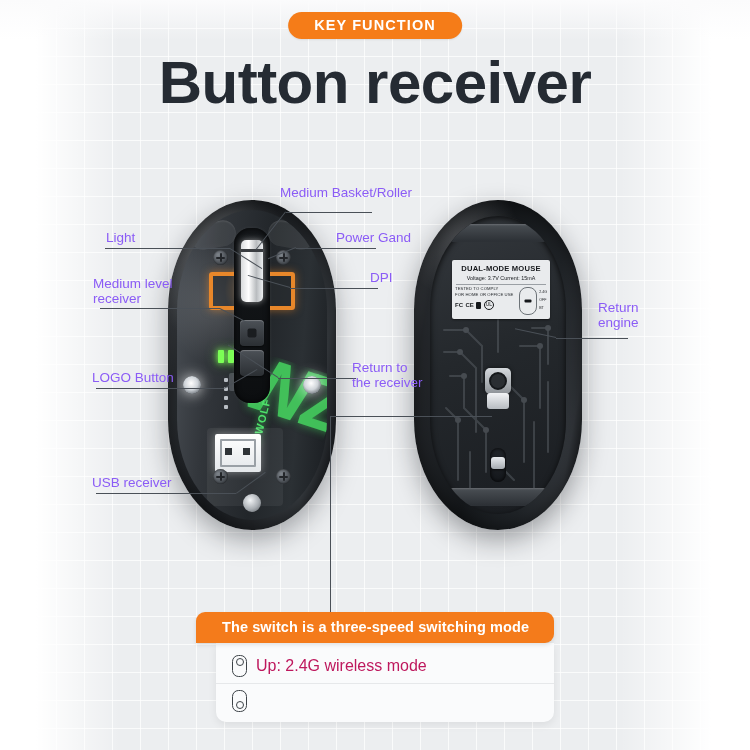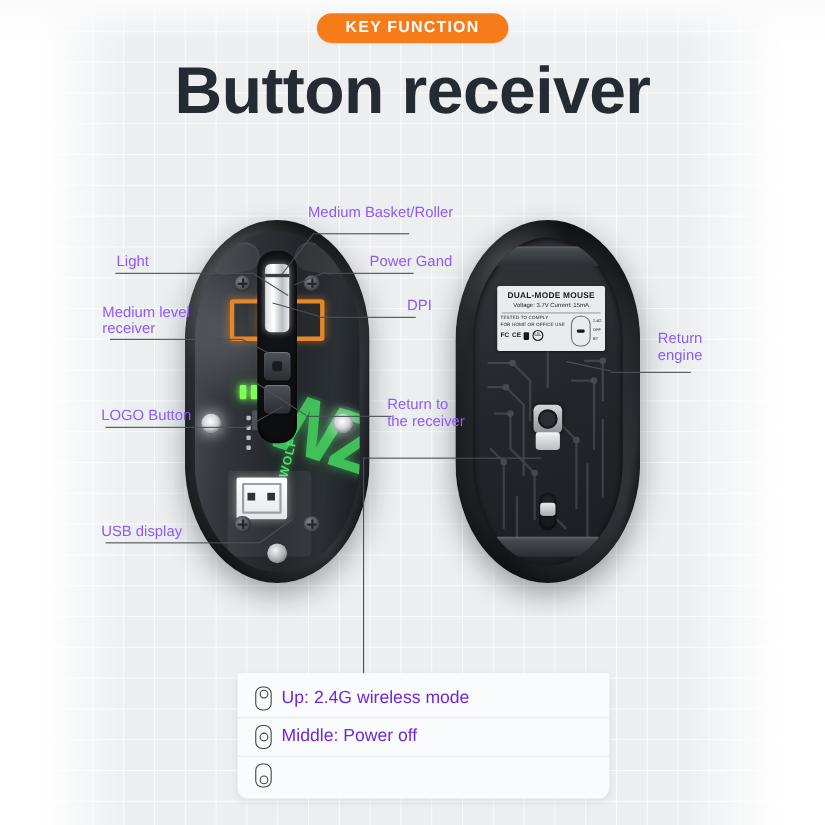--- a/index.html
+++ b/index.html
@@ -193,21 +193,21 @@
   
   #switch-panel{position:absolute;left:196px;top:612px;width:358px;}
   #switch-head{background:#f47b1b;color:#fff;border-radius:9px 9px 9px 0;
     padding:7px 0 8px 26px;font-size:14.5px;font-weight:bold;letter-spacing:.1px;
     box-shadow:0 2px 4px rgba(0,0,0,.10);position:relative;z-index:2;}
   #switch-list{background:#fafbfc;border-radius:0 0 10px 10px;margin-left:20px;
     padding:6px 0 4px;box-shadow:0 3px 8px rgba(0,0,0,.07);}
   .sw-row{display:flex;align-items:center;gap:9px;padding:6px 14px 6px 16px;
     border-bottom:1px solid #e6e8ea;}
   .sw-row:last-child{border-bottom:none;}
-  .sw-row span.txt{font-size:16px;color:#6d28d9;}
+  .sw-row span.txt{font-size:16px;color:#be185d;}
   .sw-ico{position:relative;width:13px;height:20px;border:1.6px solid #3d4348;
     border-radius:6.5px;flex:none;}
   .sw-ico i{position:absolute;left:50%;transform:translateX(-50%);
     width:6px;height:6px;border-radius:50%;border:1.4px solid #3d4348;}
   .sw-ico.up i{top:1.6px;} .sw-ico.mid i{top:6.4px;} .sw-ico.down i{bottom:1.6px;}
 </style>
 </head>
 <body>
 
 <div id="bg"></div>
@@ -368,52 +368,47 @@
 
   <div class="callout" style="left:106px;top:70px;">Light</div>
 
   <div class="callout" style="left:93px;top:116px;">
     <div>Medium level</div>
     <div>receiver</div>
   </div>
 
   <div class="callout" style="left:92px;top:210px;">LOGO  Button</div>
 
-  <div class="callout" style="left:92px;top:315px;">USB display</div>
+  <div class="callout" style="left:92px;top:315px;">USB receiver</div>
 
   <div class="callout" style="left:280px;top:25px;">Medium Basket/Roller</div>
 
   <div class="callout" style="left:336px;top:70px;">Power Gand</div>
 
   <div class="callout" style="left:370px;top:110px;">DPI</div>
 
   <div class="callout" style="left:352px;top:200px;">
     <div>Return to</div>
     <div>the receiver</div>
   </div>
 
   <div class="callout" style="left:598px;top:140px;text-align:center;">
     <div>Return</div>
     <div>engine</div>
   </div>
 </div>
 
 <div id="switch-panel">
+  <div id="switch-head">The switch is a three-speed switching mode</div>
   <div id="switch-list">
     <div class="sw-row">
       <span class="sw-ico up">
           <i></i>
         </span>
       <span class="txt">Up: 2.4G wireless mode</span>
     </div>
     <div class="sw-row">
-      <span class="sw-ico mid">
-          <i></i>
-        </span>
-      <span class="txt">Middle: Power off</span>
-    </div>
-    <div class="sw-row">
       <span class="sw-ico down">
           <i></i>
         </span>
     </div>
   </div>
 </div>
 
 </body></html>

